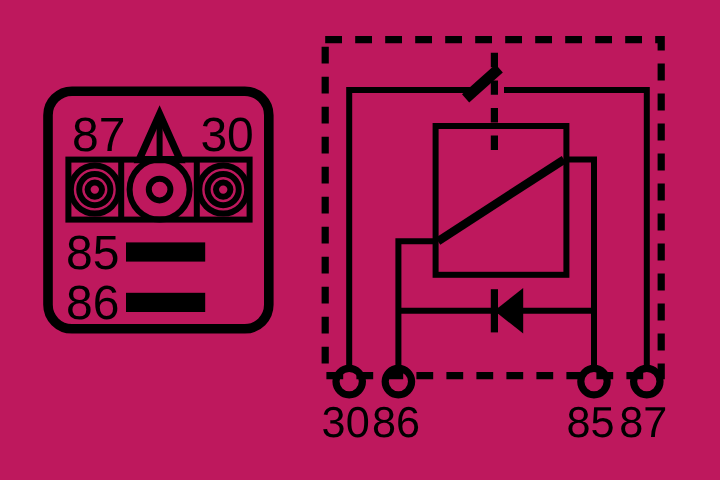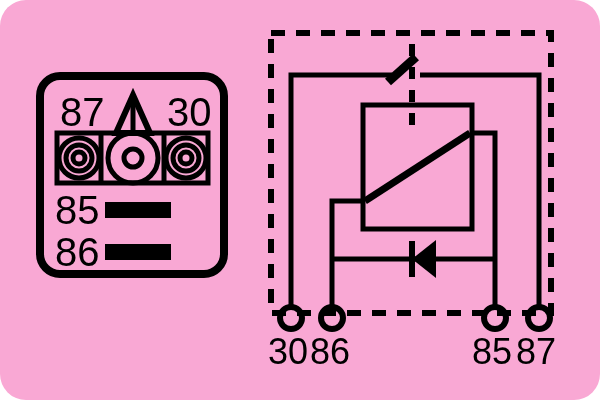--- a/index.html
+++ b/index.html
@@ -34,21 +34,21 @@
   }
   .label-text {
     font-family: "Liberation Sans", sans-serif;
     fill: #000000;
     stroke: none;
   }
 </style>
 </head>
 <body>
 
-<div id="diagram-root" style="background: #f9a8d4; border-radius: 26px;">
+<div id="diagram-root" style="background: #be185d;">
   <svg id="relay-diagram" viewBox="0 0 600 400">
 
     <g>
 
       <rect x="40" y="76" width="184" height="198" rx="20" ry="20" class="stroke-black" stroke-width="8"></rect>
 
       <text class="label-text" x="60" y="126" font-size="40">87</text>
       <text class="label-text" x="167" y="126" font-size="40">30</text>
 
       <g>

